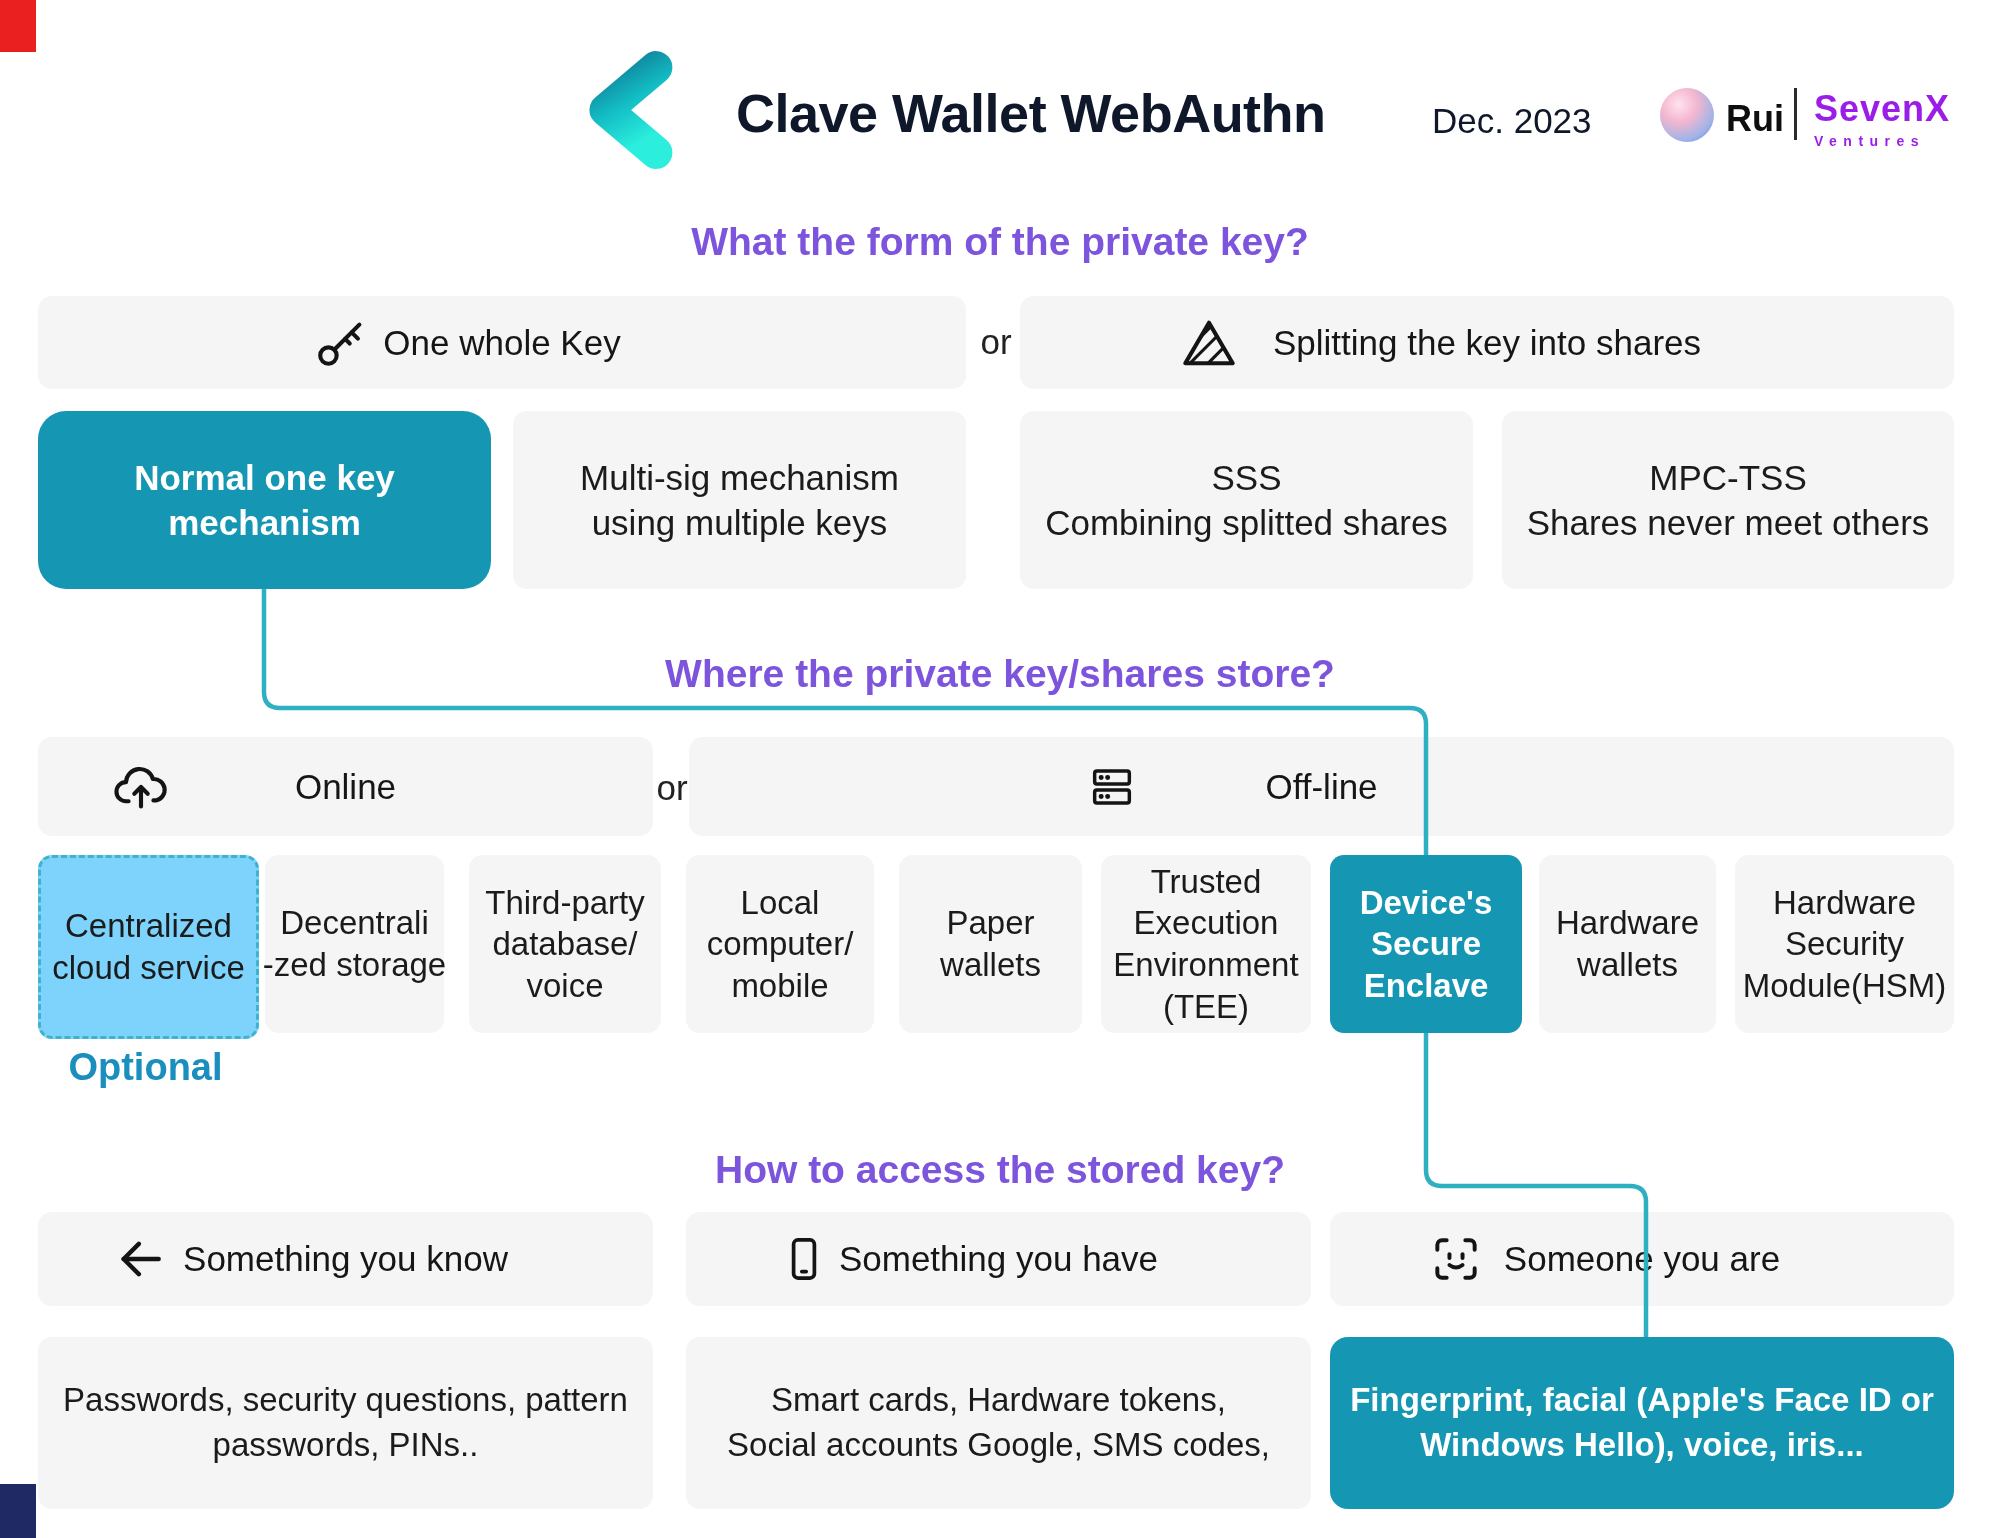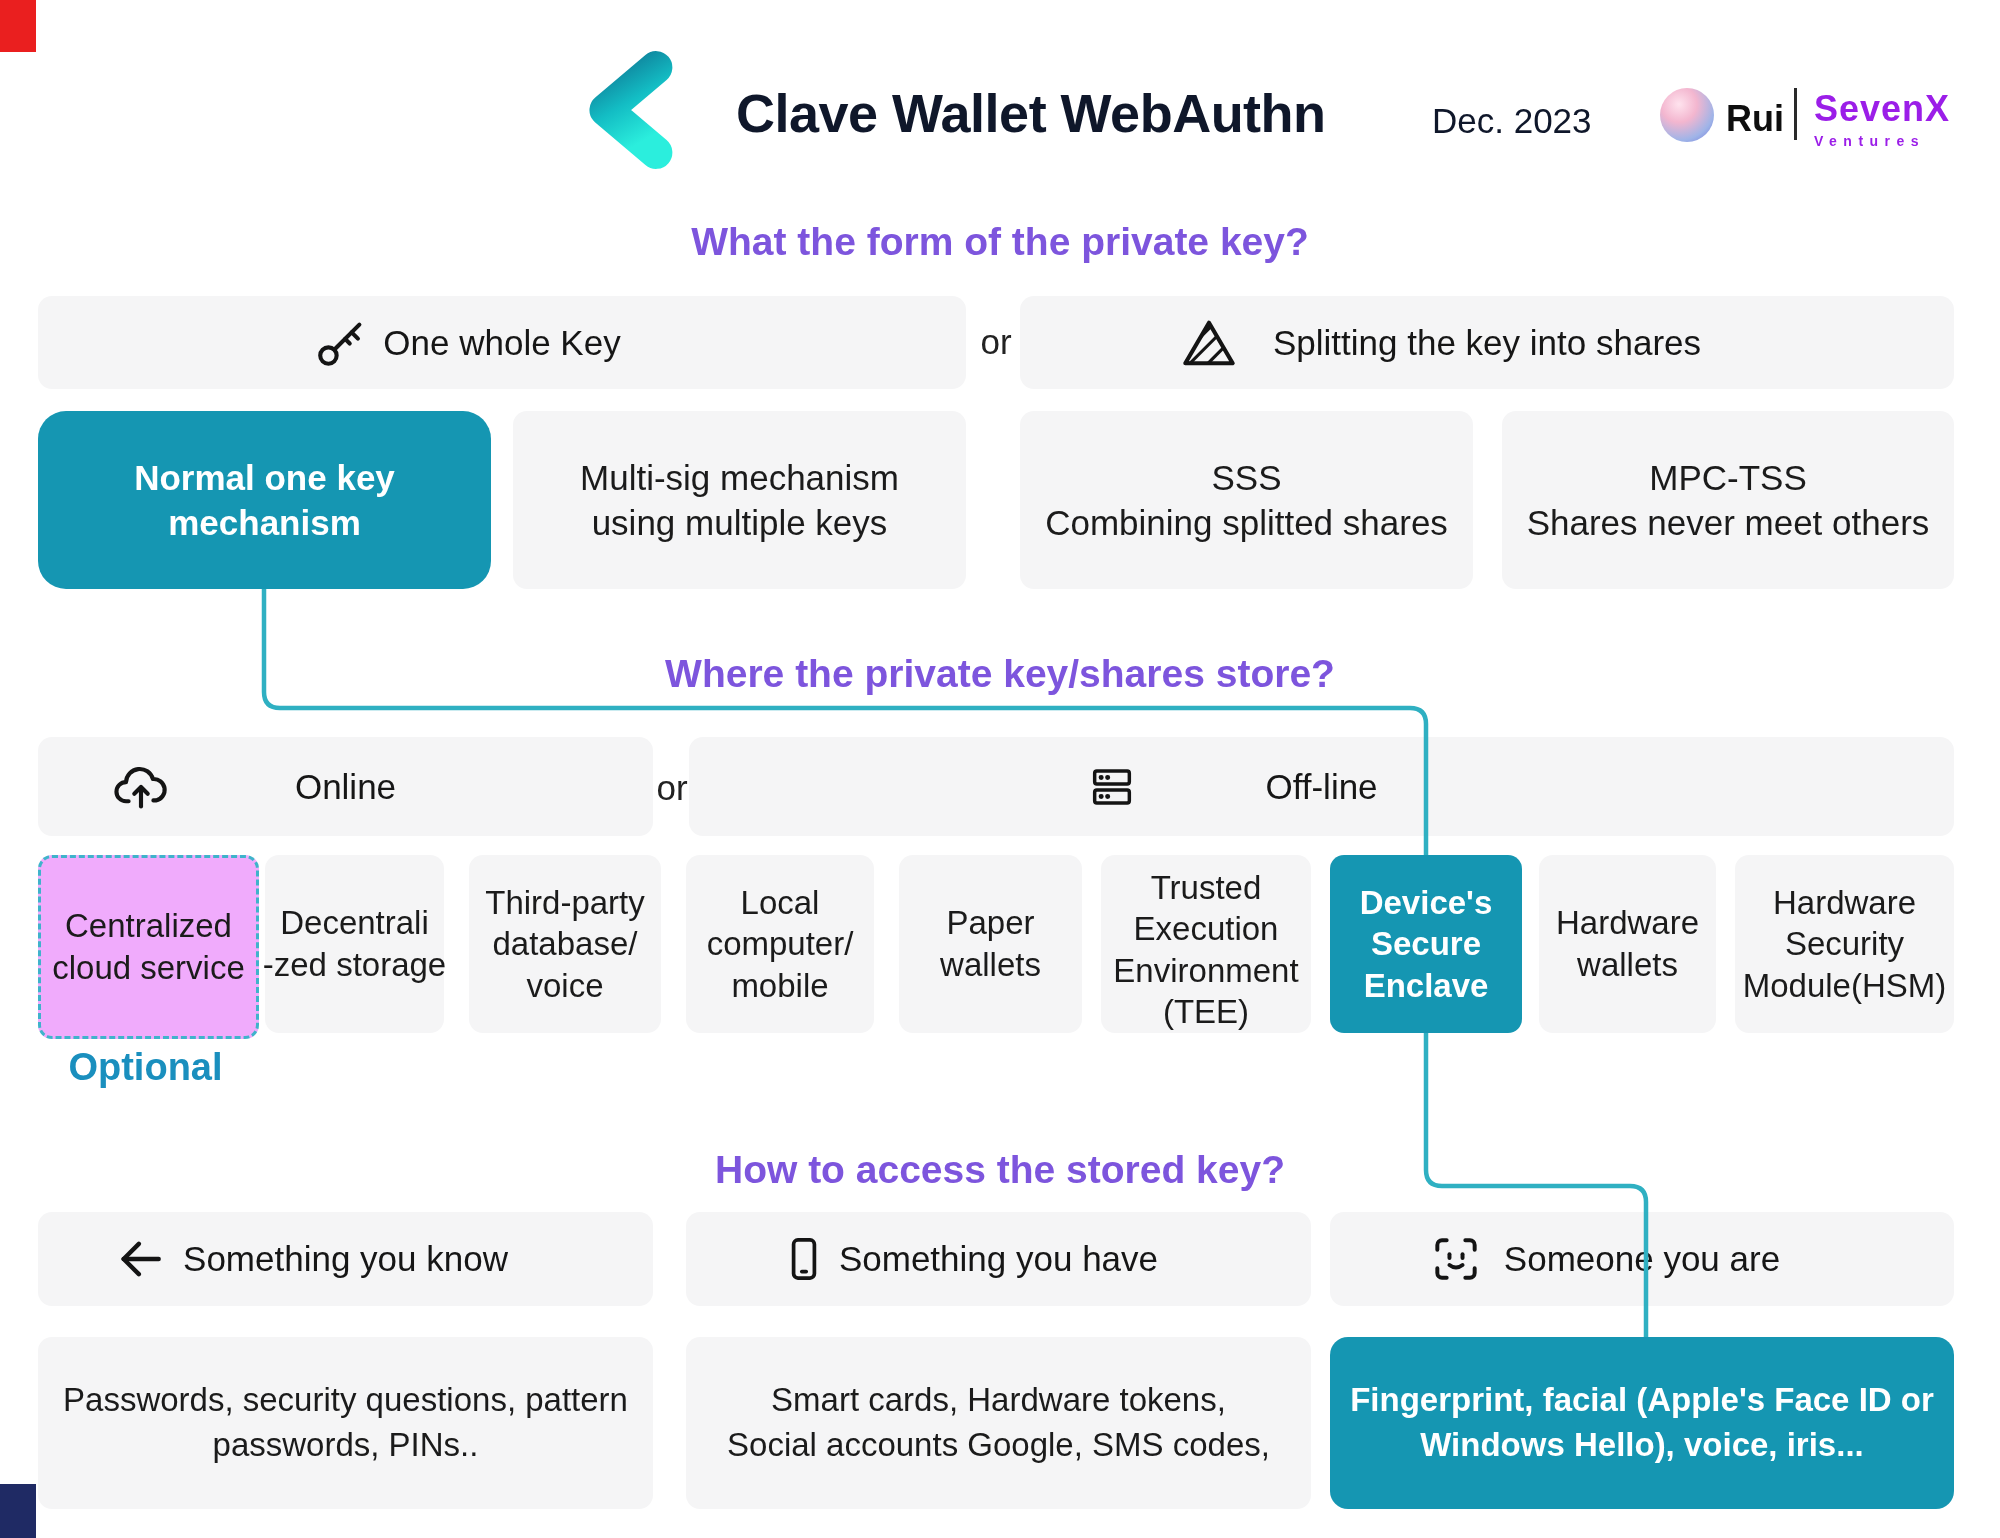--- a/index.html
+++ b/index.html
@@ -17,21 +17,21 @@
     overflow:hidden;
   }
   .abs{position:absolute;}
   .box{
     position:absolute;border-radius:14px;background:var(--gray);
     display:flex;align-items:center;justify-content:center;text-align:center;
   }
   .box .label{font-size:35px;font-weight:500;color:#161616;}
   .hl{background:var(--teal);}
   .hl .line,.hl .label{color:#ffffff;font-weight:700;}
-  .dashed{background:#f0abfc;border:3px dashed #3fb3cb;}
+  .dashed{background:#7dd3fc;border:3px dashed #3fb3cb;}
   .side-icon{position:absolute;top:50%;transform:translateY(-50%);display:flex;align-items:center;}
   .lines{display:flex;flex-direction:column;justify-content:center;align-items:center;}
   .line{display:block;font-size:35px;line-height:1.3;white-space:nowrap;}
   .cell .line{font-size:33px;line-height:1.26;}
   .example .line{font-size:33px;line-height:1.35;}
   .heading{
     position:absolute;left:0;width:2000px;text-align:center;
     font-size:39px;font-weight:700;color:var(--purple);
   }
   .or{position:absolute;font-size:35px;color:#222;}
@@ -198,21 +198,21 @@
         <span class="line">computer/</span>
         <span class="line">mobile</span>
       </div>
   </div>
   <div class="box cell" style="left:899px;top:855px;width:183px;height:178px;">
     <div class="lines">
         <span class="line">Paper</span>
         <span class="line">wallets</span>
       </div>
   </div>
-  <div class="box cell" style="left:1101px;top:855px;width:210px;height:178px;align-items:flex-end;">
+  <div class="box cell" style="left:1101px;top:855px;width:210px;height:178px;">
     <div class="lines">
         <span class="line">Trusted</span>
         <span class="line">Execution</span>
         <span class="line">Environment</span>
         <span class="line">(TEE)</span>
       </div>
   </div>
   <div class="box cell hl" style="left:1330px;top:855px;width:192px;height:178px;">
     <div class="lines">
         <span class="line">Device's</span>

